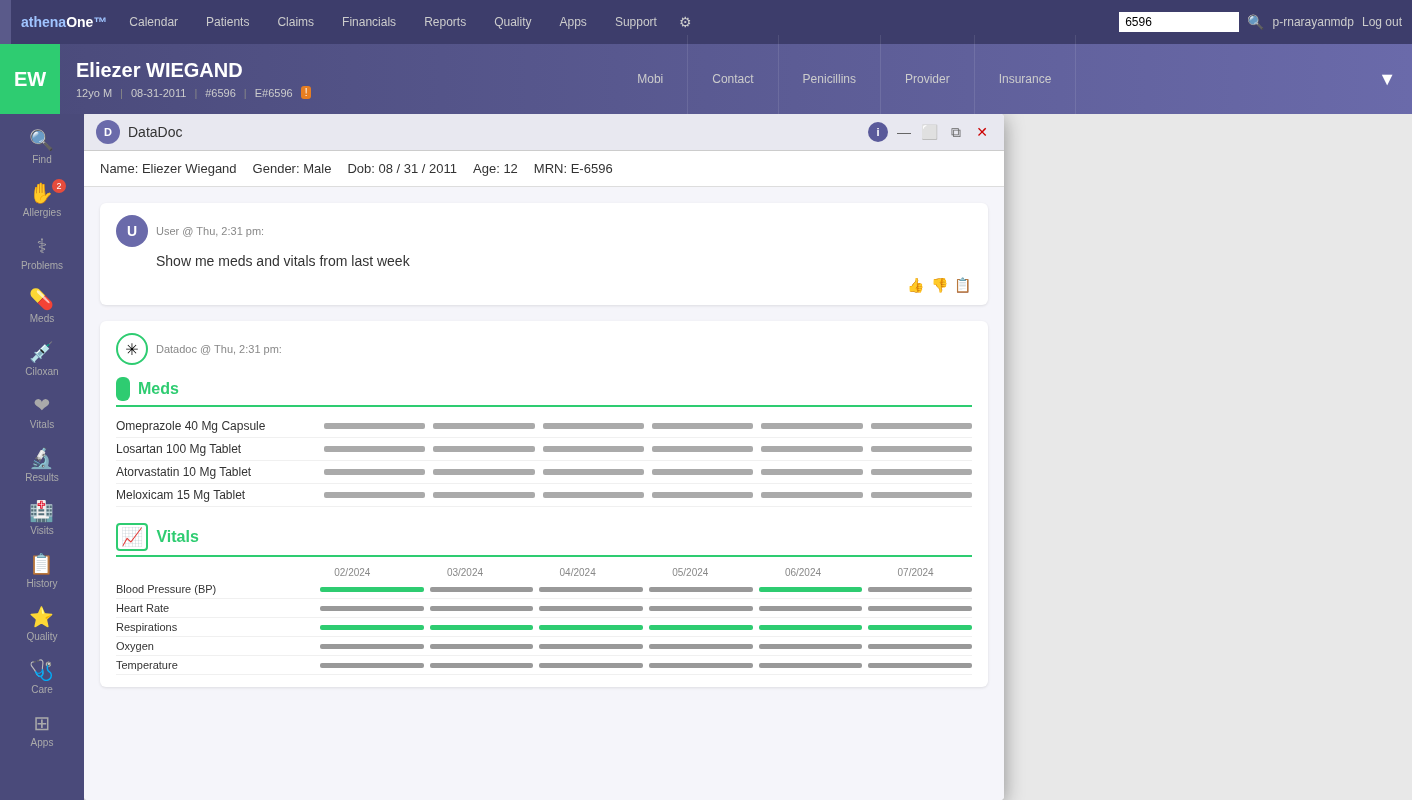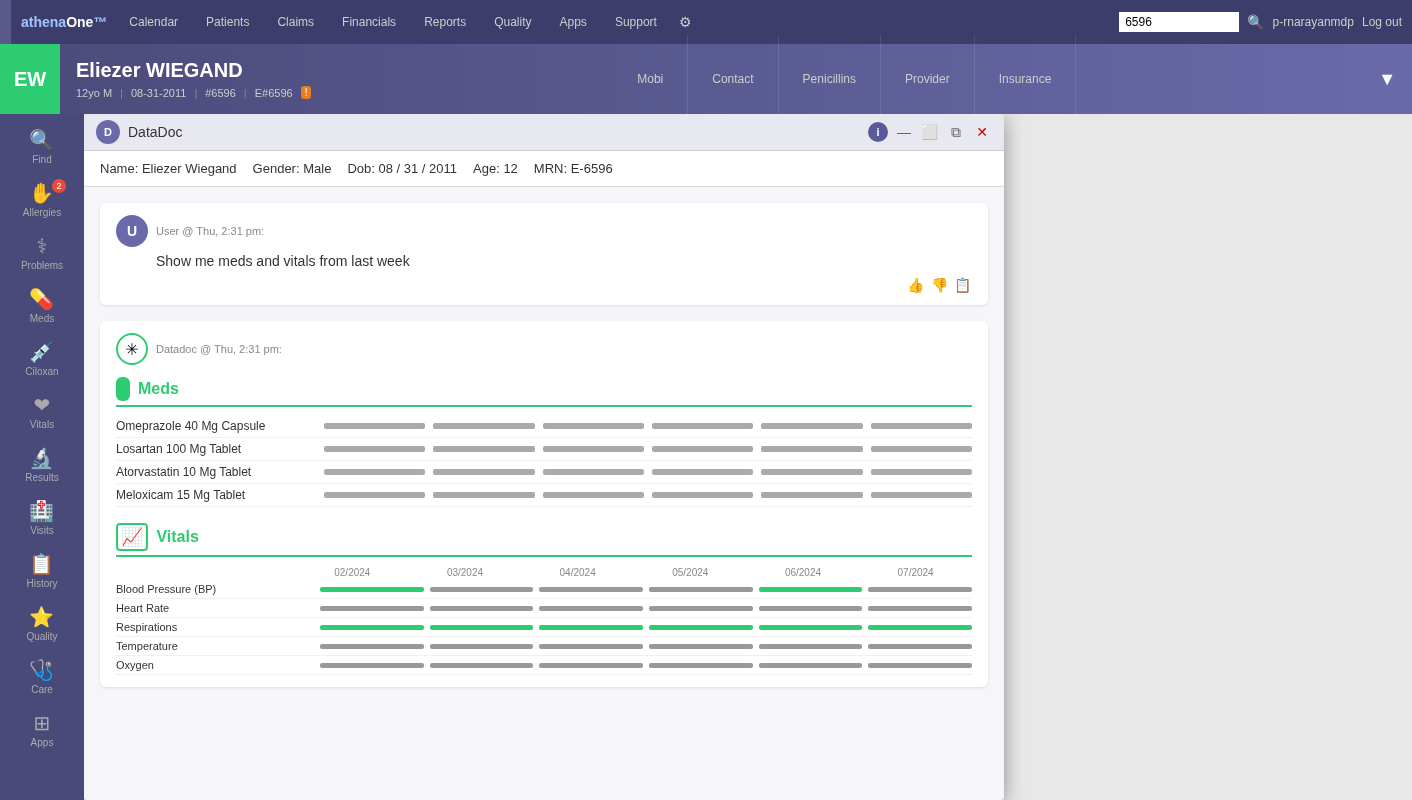--- a/index.html
+++ b/index.html
@@ -763,32 +763,32 @@
                   <div class="vital-bars">
                     <div class="vital-bar green"></div>
                     <div class="vital-bar green"></div>
                     <div class="vital-bar green"></div>
                     <div class="vital-bar green"></div>
                     <div class="vital-bar green"></div>
                     <div class="vital-bar green"></div>
                   </div>
                 </div>
                 <div class="vital-row">
+                  <span class="vital-name">Oxygen</span>
+                  <div class="vital-bars">
+                    <div class="vital-bar"></div>
+                    <div class="vital-bar"></div>
+                    <div class="vital-bar"></div>
+                    <div class="vital-bar"></div>
+                    <div class="vital-bar"></div>
+                    <div class="vital-bar"></div>
+                  </div>
+                </div>
+                <div class="vital-row">
                   <span class="vital-name">Temperature</span>
-                  <div class="vital-bars">
-                    <div class="vital-bar"></div>
-                    <div class="vital-bar"></div>
-                    <div class="vital-bar"></div>
-                    <div class="vital-bar"></div>
-                    <div class="vital-bar"></div>
-                    <div class="vital-bar"></div>
-                  </div>
-                </div>
-                <div class="vital-row">
-                  <span class="vital-name">Oxygen</span>
                   <div class="vital-bars">
                     <div class="vital-bar"></div>
                     <div class="vital-bar"></div>
                     <div class="vital-bar"></div>
                     <div class="vital-bar"></div>
                     <div class="vital-bar"></div>
                     <div class="vital-bar"></div>
                   </div>
                 </div>
               </div>

